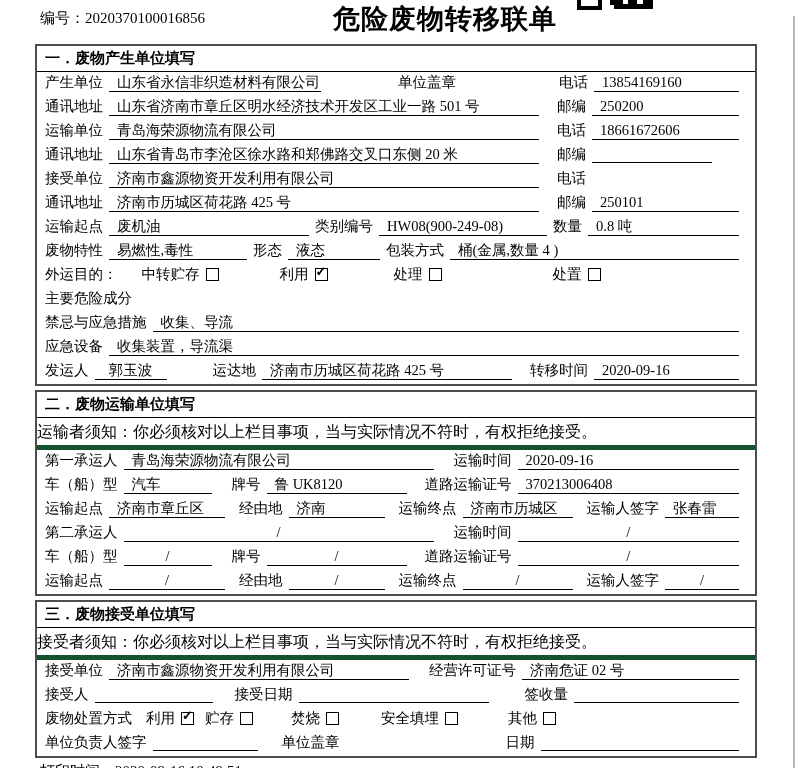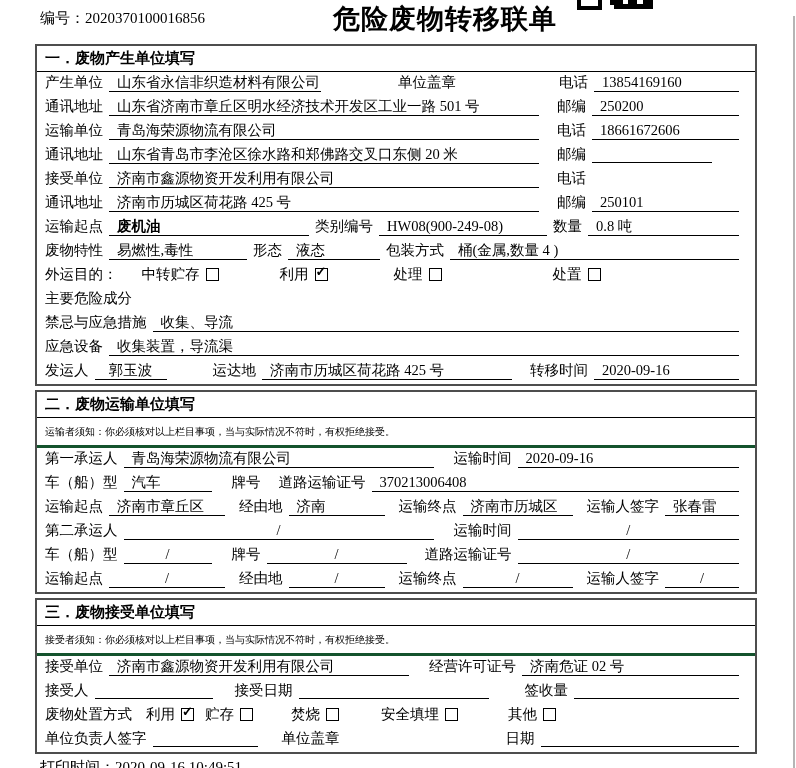--- a/index.html
+++ b/index.html
@@ -21,22 +21,22 @@
                 border:4px solid #000; box-sizing:border-box; background:transparent; }
 
   
   .edge { position:absolute; right:1px; top:16px; bottom:0; width:2px; background:#b5b5b5; }
 
   
   .tables { position:absolute; left:35px; top:44px; width:722px; }
   .box { border:2px solid #4d4d4d; box-sizing:border-box; margin-bottom:4px; background:#fff; }
   .sec-head { height:25px; line-height:25px; padding-left:8px; font-weight:bold;
               font-size:15px; border-bottom:1px solid #000; white-space:nowrap; }
-  .notice { height:27px; line-height:27px; padding-left:8px; font-size:10px;
-            border-bottom:3px solid #14532d; white-space:nowrap; }
+  .notice { height:27px; line-height:27px; font-size:16px;
+            border-bottom:5px solid #14532d; white-space:nowrap; }
   .row { display:flex; align-items:center; height:24px; padding:0 10px 3px 8px;
          box-sizing:border-box; font-size:14.5px; }
   .f { flex:0 0 auto; margin-right:6px; line-height:17px; white-space:nowrap; box-sizing:border-box; }
   .val { border-bottom:1px solid #000; padding-left:8px; min-height:17px; overflow:hidden; }
   .val.center { text-align:center; padding-left:0; }
   .grow { flex:1 1 auto; }
   .chkwrap { display:inline-flex; align-items:center; }
   .chkbox { display:inline-block; width:11px; height:11px; border:1px solid #000;
             margin-left:6px; position:relative; background:#fff; }
   .chkbox.on::after { content:"\2713"; position:absolute; left:0px; top:-4px;
@@ -99,21 +99,21 @@
           <span class="f lab" style="margin-left: 12px;">电话</span>
         </div>
         <div class="row">
           <span class="f lab">通讯地址</span>
           <span class="f val" style="width: 430px;">济南市历城区荷花路 425 号</span>
           <span class="f lab" style="margin-left: 12px;">邮编</span>
           <span class="f val grow">250101</span>
         </div>
         <div class="row">
           <span class="f lab">运输起点</span>
-          <span class="f val" style="width: 200px; font-weight: bold;">废机油</span>
+          <span class="f val" style="width: 200px;">废机油</span>
           <span class="f lab">类别编号</span>
           <span class="f val" style="width: 168px;">HW08(900-249-08)</span>
           <span class="f lab">数量</span>
           <span class="f val grow">0.8 吨</span>
         </div>
         <div class="row">
           <span class="f lab">废物特性</span>
           <span class="f val" style="width: 138px;">易燃性,毒性</span>
           <span class="f lab">形态</span>
           <span class="f val" style="width: 92px;">液态</span>
@@ -165,20 +165,21 @@
         <div class="row">
           <span class="f lab">第一承运人</span>
           <span class="f val" style="width: 310px;">青岛海荣源物流有限公司</span>
           <span class="f lab" style="margin-left: 14px;">运输时间</span>
           <span class="f val grow">2020-09-16</span>
         </div>
         <div class="row">
           <span class="f lab">车（船）型</span>
           <span class="f val" style="width: 88px;">汽车</span>
           <span class="f lab" style="margin-left: 14px;">牌号</span>
+          <span class="f val" style="width: 140px;">鲁 UK8120</span>
           <span class="f lab" style="margin-left: 12px;">道路运输证号</span>
           <span class="f val grow">370213006408</span>
         </div>
         <div class="row">
           <span class="f lab">运输起点</span>
           <span class="f val" style="width: 116px;">济南市章丘区</span>
           <span class="f lab" style="margin-left: 8px;">经由地</span>
           <span class="f val" style="width: 96px;">济南</span>
           <span class="f lab" style="margin-left: 8px;">运输终点</span>
           <span class="f val" style="width: 110px;">济南市历城区</span>

